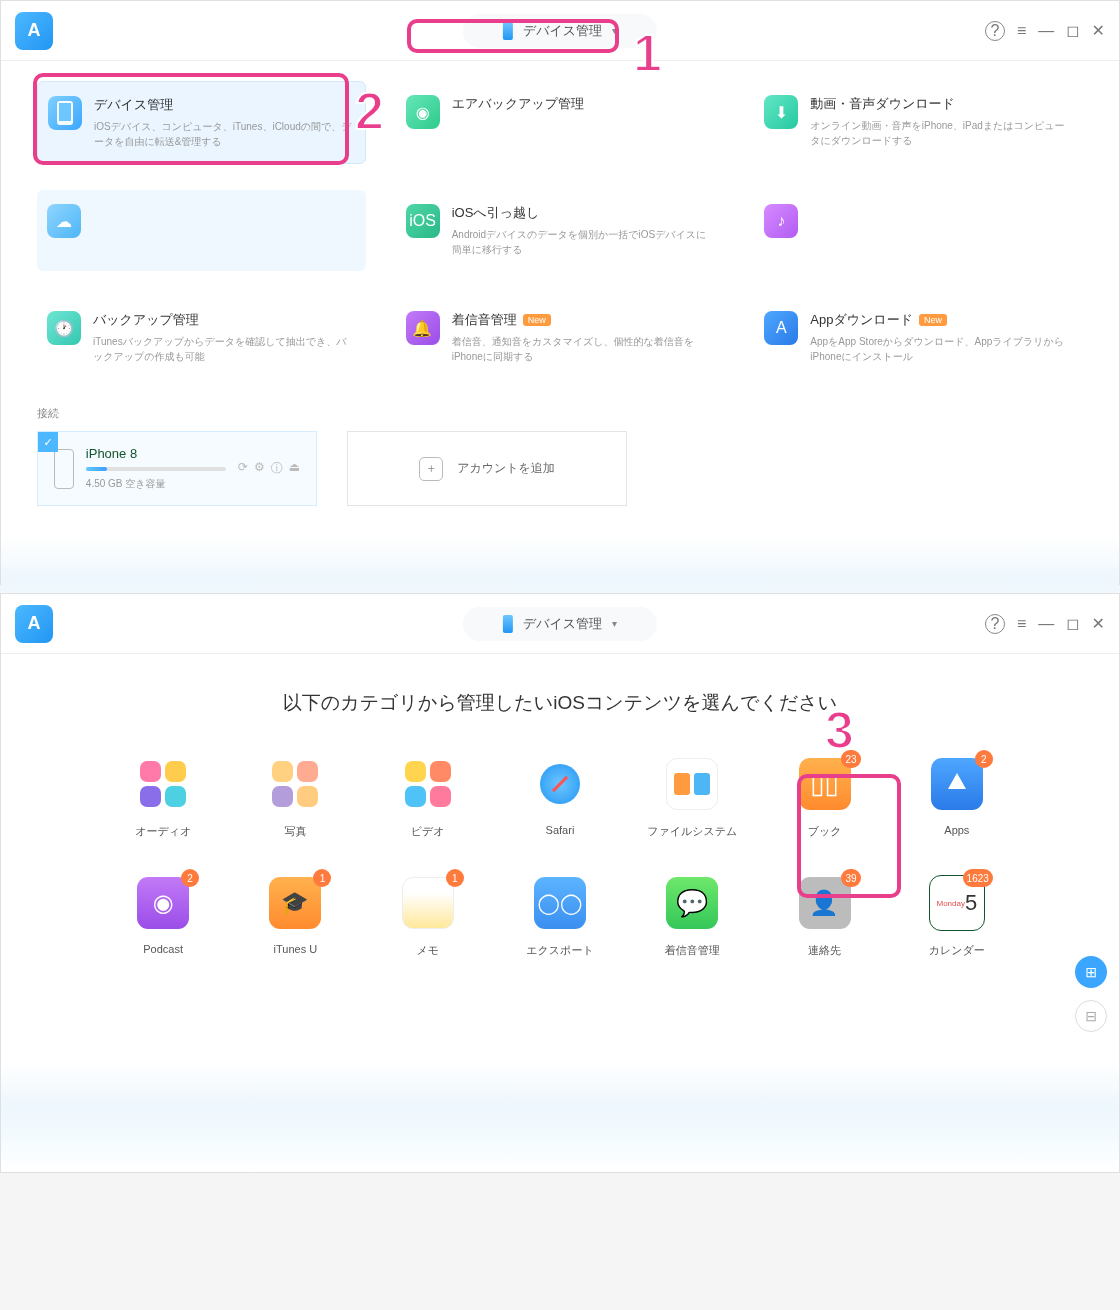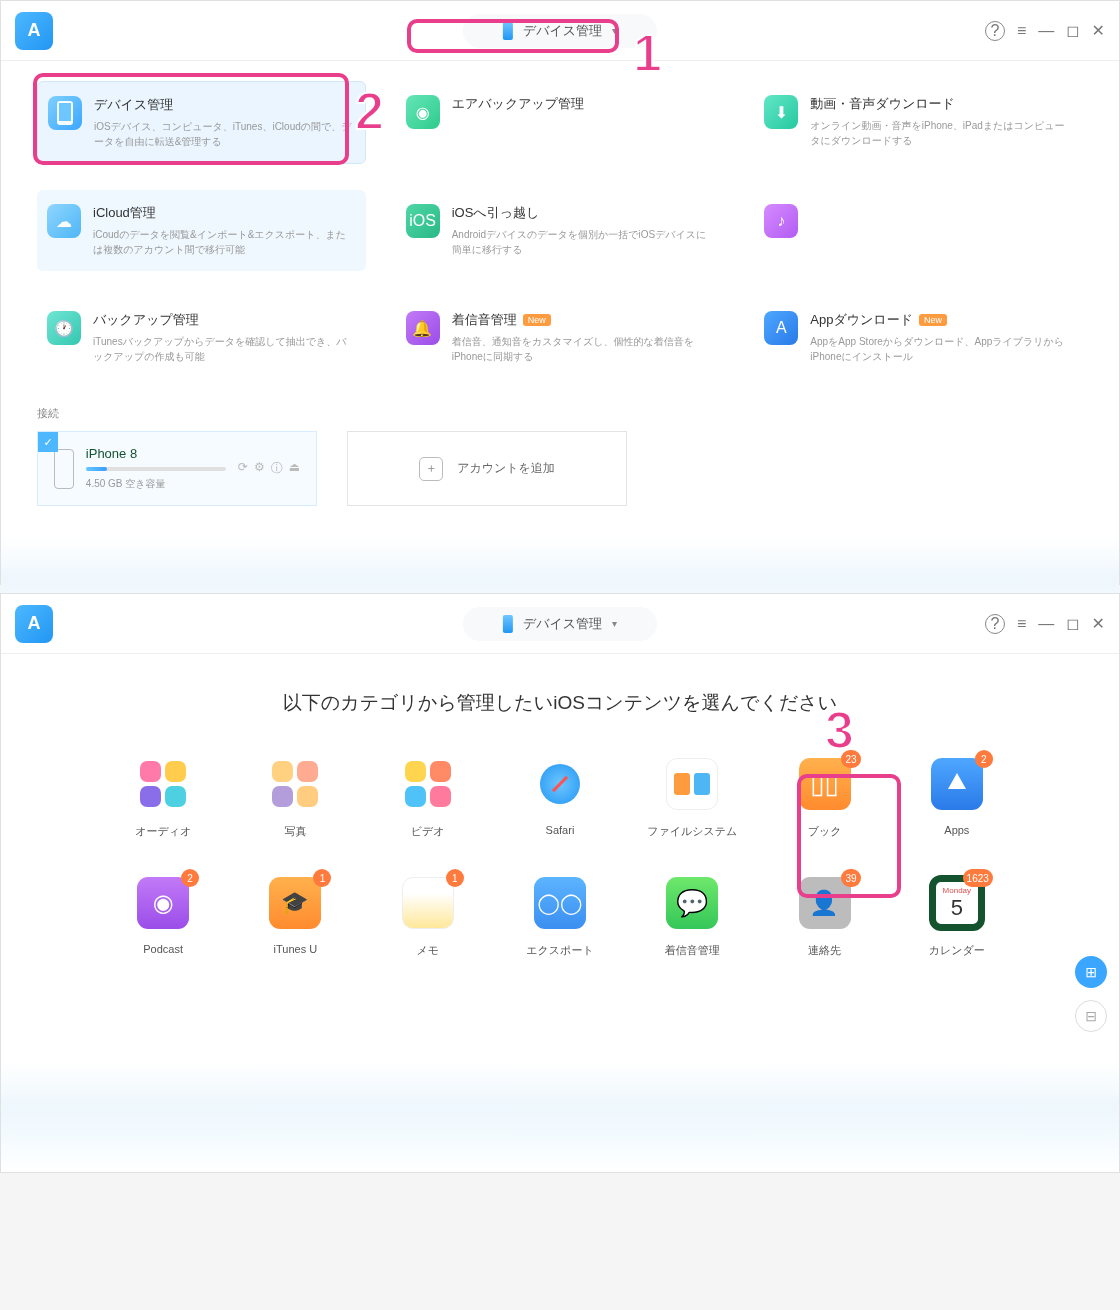--- a/index.html
+++ b/index.html
@@ -43,21 +43,21 @@
 .cat .cname{font-size:11px;color:#555}
 .cat .cbadge{position:absolute;top:-6px;right:-8px;min-width:18px;height:18px;padding:0 4px;background:#ff7a3d;color:#fff;border-radius:9px;font-size:10px;display:flex;align-items:center;justify-content:center}
 
 .grid4{display:grid;grid-template-columns:1fr 1fr;gap:4px;width:46px;height:46px}
 .grid4>div{border-radius:7px}
 .side-btns{position:absolute;right:12px;bottom:140px;display:flex;flex-direction:column;gap:12px}
 .side-btn{width:32px;height:32px;border-radius:50%;display:flex;align-items:center;justify-content:center;font-size:14px}
 
 .annot-box{position:absolute;border:4px solid #e83e8c;border-radius:10px;pointer-events:none}
 .annot-num{position:absolute;font-size:52px;font-weight:800;color:#e83e8c;-webkit-text-stroke:2px #fff;pointer-events:none}
-.calendar-ic{background:#fff;border:7px solid #14532d;flex-direction:column;color:#555}
+.calendar-ic{background:#fff;border:1px solid #14532d;flex-direction:row;color:#555}
 .calendar-ic .mon{font-size:8px;color:#e05050}
 .calendar-ic .day{font-size:22px;color:#333}
 </style>
 </head>
 <body>
 
 <div class="window" style="height:585px">
   <div class="titlebar">
     <div class="logo">A</div>
     <div class="title-dropdown">
@@ -96,24 +96,20 @@
         </div>
         <div class="feature">
           <div class="ficon" style="background:linear-gradient(135deg,#63e6c6,#25c9a0)">⬇</div>
   <div class="ftext">
             <div class="ftitle">動画・音声ダウンロード</div>
   <div class="fdesc">オンライン動画・音声をiPhone、iPadまたはコンピュータにダウンロードする</div>
           </div>
         </div>
         <div class="feature hover">
           <div class="ficon" style="background:linear-gradient(135deg,#8fd6ff,#4eb6f5)">☁</div>
-  <div class="ftext">
-            <div class="ftitle">iCloud管理</div>
-  <div class="fdesc">iCoudのデータを閲覧&amp;インポート&amp;エクスポート、または複数のアカウント間で移行可能</div>
-          </div>
         </div>
         <div class="feature">
           <div class="ficon" style="background:linear-gradient(135deg,#4fd6a7,#29b986)">iOS</div>
   <div class="ftext">
             <div class="ftitle">iOSへ引っ越し</div>
   <div class="fdesc">Androidデバイスのデータを個別か一括でiOSデバイスに簡単に移行する</div>
           </div>
         </div>
         <div class="feature">
           <div class="ficon" style="background:linear-gradient(135deg,#d58bff,#b25cf3)">♪</div>

